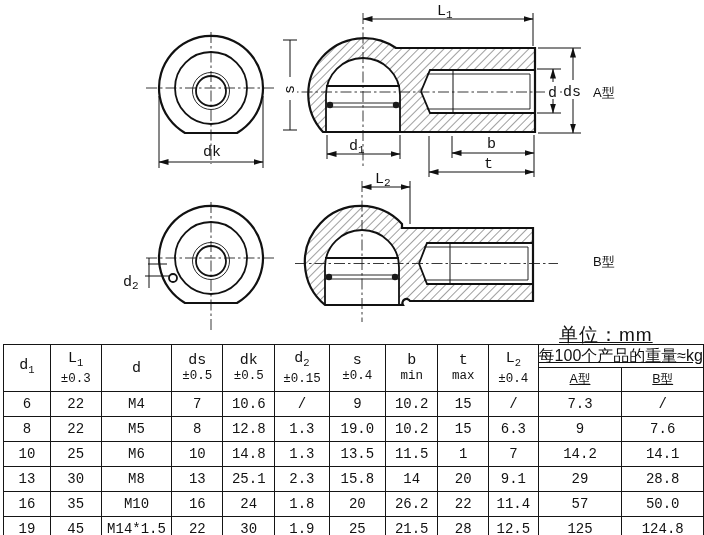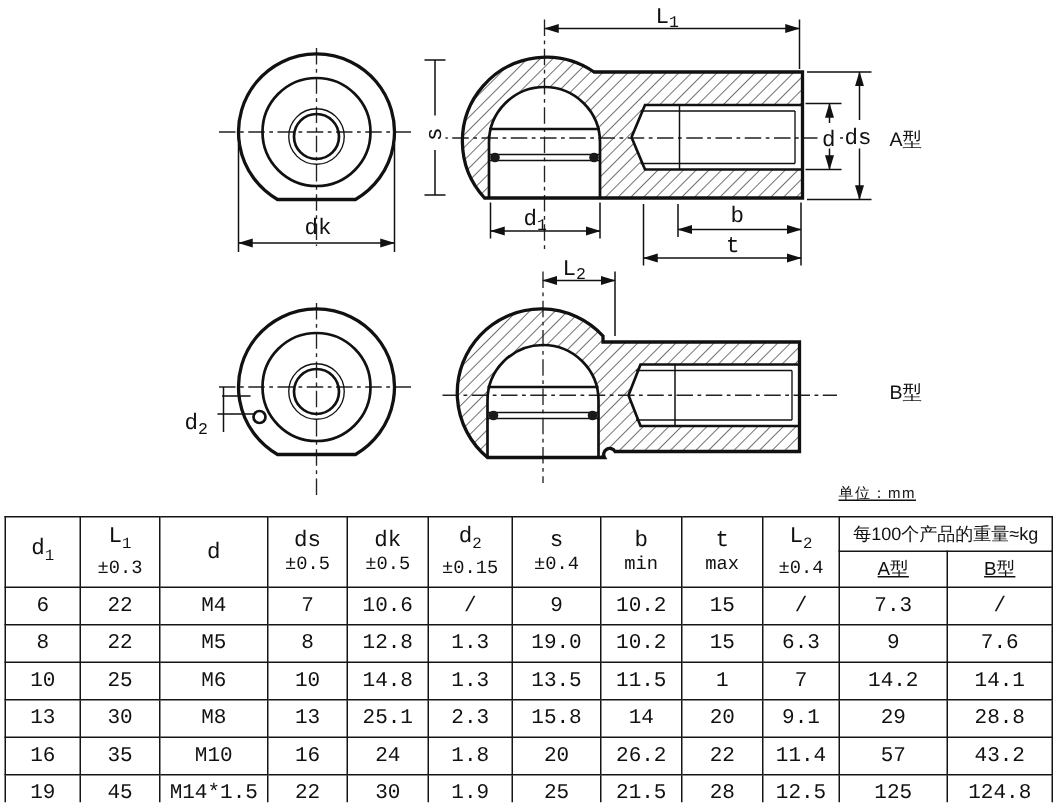--- a/index.html
+++ b/index.html
@@ -7,30 +7,30 @@
          font-family:"Liberation Mono","DejaVu Sans Mono",monospace;color:#111;}
   #drawing{position:absolute;left:0;top:0;}
   svg text{fill:#111;font-family:"Liberation Mono","DejaVu Sans Mono",monospace;}
   .ol{fill:none;stroke:#111;stroke-width:2.2;}
   .ml{fill:none;stroke:#111;stroke-width:1.8;}
   .tl{fill:none;stroke:#111;stroke-width:0.9;}
   .cl{fill:none;stroke:#222;stroke-width:0.9;stroke-dasharray:11 3 2.5 3;}
   .dim{fill:none;stroke:#111;stroke-width:1;}
   .dimtxt{font-size:15px;}
   .typetxt{font-size:13px;font-family:"Liberation Sans","DejaVu Sans",sans-serif;}
-  #unit-note{position:absolute;left:559px;top:322px;font-size:10px;
+  #unit-note{position:absolute;left:559px;top:322px;font-size:19px;
              text-decoration:underline;letter-spacing:1px;
              font-family:"Liberation Sans","DejaVu Sans",sans-serif;}
   #spec-table{position:absolute;left:3px;top:344px;border-collapse:collapse;table-layout:fixed;}
   #spec-table th,#spec-table td{border:1.6px solid #151515;text-align:center;vertical-align:middle;
              padding:0;font-weight:normal;overflow:hidden;white-space:nowrap;}
   #spec-table td{height:24px;font-size:14px;font-family:"Liberation Mono","DejaVu Sans Mono",monospace;}
   .h1{font-size:15px;line-height:17px;}
   .h2{font-size:12.5px;line-height:15px;text-align:center;}
-  .wh{font-size:12px;height:22px;font-family:"Liberation Sans","DejaVu Sans",sans-serif;}
+  .wh{font-size:16px;height:22px;font-family:"Liberation Sans","DejaVu Sans",sans-serif;text-decoration:underline;}
   .ab{font-size:12.5px;height:23px;text-decoration:underline;
       font-family:"Liberation Sans","DejaVu Sans",sans-serif;}
   sub{font-size:70%;}
 </style>
 </head>
 <body>
 
 <div id="stage">
 
   <svg id="drawing" width="704" height="342" viewBox="0 0 704 342">
@@ -262,21 +262,21 @@
           <td>35</td>
           <td>M10</td>
           <td>16</td>
           <td>24</td>
           <td>1.8</td>
           <td>20</td>
           <td>26.2</td>
           <td>22</td>
           <td>11.4</td>
           <td>57</td>
-          <td>43.2</td>
+          <td>50.0</td>
         </tr>
         <tr>
           <td>19</td>
           <td>45</td>
           <td>M14*1.5</td>
           <td>22</td>
           <td>30</td>
           <td>1.9</td>
           <td>25</td>
           <td>21.5</td>

